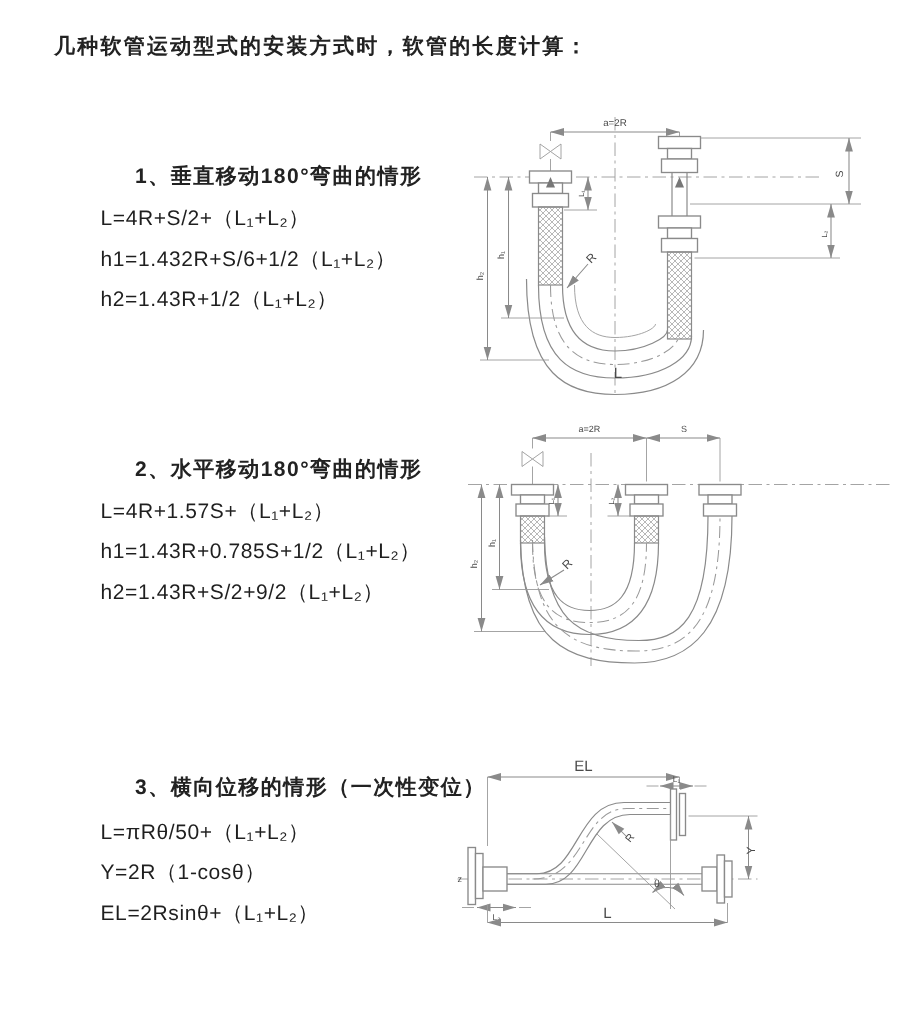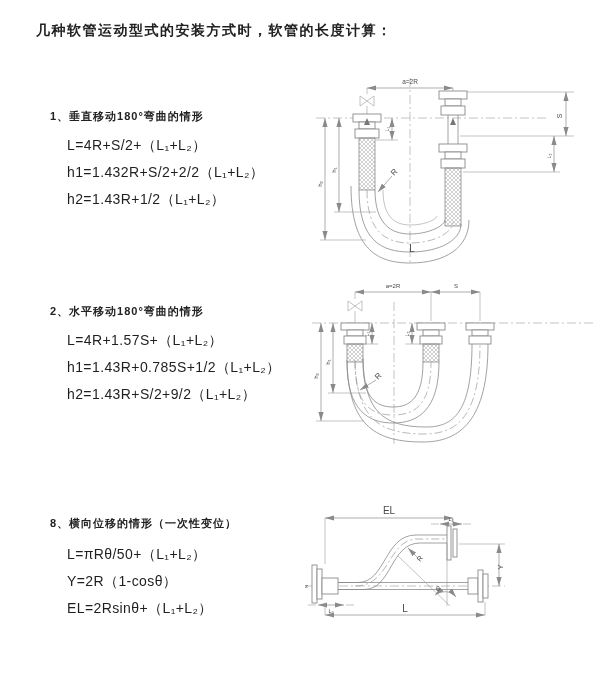--- a/index.html
+++ b/index.html
@@ -3,21 +3,21 @@
 <meta charset="utf-8">
 <style>
   html,body{margin:0;padding:0;}
   body{
     width:600px;height:675px;position:relative;background:#ffffff;
     font-family:"Liberation Sans","DejaVu Sans",sans-serif;color:#2b2b2b;
     overflow:hidden;
   }
   .abs{position:absolute;white-space:nowrap;}
   .title{font-size:14px;font-weight:700;letter-spacing:1.5px;color:#222;}
-  .heading{font-size:11px;font-weight:700;letter-spacing:1px;color:#222;}
+  .heading{font-size:14px;font-weight:700;letter-spacing:1px;color:#222;margin-left:40px;}
   .formula{font-size:14px;font-weight:400;letter-spacing:.4px;color:#1f1f1f;}
   svg{position:absolute;overflow:visible;}
   svg text{font-family:"Liberation Sans","DejaVu Sans",sans-serif;fill:#4a4a4a;}
   .dln{stroke:#8a8a8a;stroke-width:.8;fill:none;}           
   .dlt{stroke:#9a9a9a;stroke-width:.6;fill:none;}           
   .dim{stroke:#8a8a8a;stroke-width:.7;fill:none;
        marker-start:url(#as);marker-end:url(#ae);}          
   .ext{stroke:#9a9a9a;stroke-width:.6;fill:none;}           
   .cl{stroke:#9a9a9a;stroke-width:.6;fill:none;stroke-dasharray:9 3 2 3;} 
   .cld{stroke:#9a9a9a;stroke-width:.7;fill:none;stroke-dasharray:8 3 2 3;}
@@ -39,29 +39,29 @@
     <pattern id="hx" patternUnits="userSpaceOnUse" width="4" height="4">
       <path d="M0,0 L4,4 M4,0 L0,4" stroke="#a0a0a0" stroke-width="0.5"></path>
     </pattern>
   </defs>
 </svg>
 
 <div class="abs title" style="left:36px;top:22px;">几种软管运动型式的安装方式时，软管的长度计算：</div>
 
 <div class="abs heading" style="left:50px;top:109px;">1、垂直移动180°弯曲的情形</div>
 <div class="abs formula" style="left:67px;top:137px;">L=4R+S/2+（L₁+L₂）</div>
-<div class="abs formula" style="left:67px;top:164px;">h1=1.432R+S/2+2/2（L₁+L₂）</div>
+<div class="abs formula" style="left:67px;top:164px;">h1=1.432R+S/6+1/2（L₁+L₂）</div>
 <div class="abs formula" style="left:67px;top:191px;">h2=1.43R+1/2（L₁+L₂）</div>
 
 <div class="abs heading" style="left:50px;top:304px;text-align:center;">2、水平移动180°弯曲的情形</div>
 <div class="abs formula" style="left:67px;top:332px;">L=4R+1.57S+（L₁+L₂）</div>
 <div class="abs formula" style="left:67px;top:359px;">h1=1.43R+0.785S+1/2（L₁+L₂）</div>
 <div class="abs formula" style="left:67px;top:386px;">h2=1.43R+S/2+9/2（L₁+L₂）</div>
 
-<div class="abs heading" style="left:50px;top:516px;">8、横向位移的情形（一次性变位）</div>
+<div class="abs heading" style="left:50px;top:516px;">3、横向位移的情形（一次性变位）</div>
 <div class="abs formula" style="left:67px;top:546px;">L=πRθ/50+（L₁+L₂）</div>
 <div class="abs formula" style="left:67px;top:573px;">Y=2R（1-cosθ）</div>
 <div class="abs formula" style="left:67px;top:600px;">EL=2Rsinθ+（L₁+L₂）</div>
 
 <svg style="left:308px;top:72px;" width="285" height="196" viewBox="0 0 285 196">
 
   <line class="cl" x1="102" y1="6" x2="102" y2="192"></line>
   <line class="cl" x1="8" y1="46" x2="240" y2="46"></line>
 
   <g>

